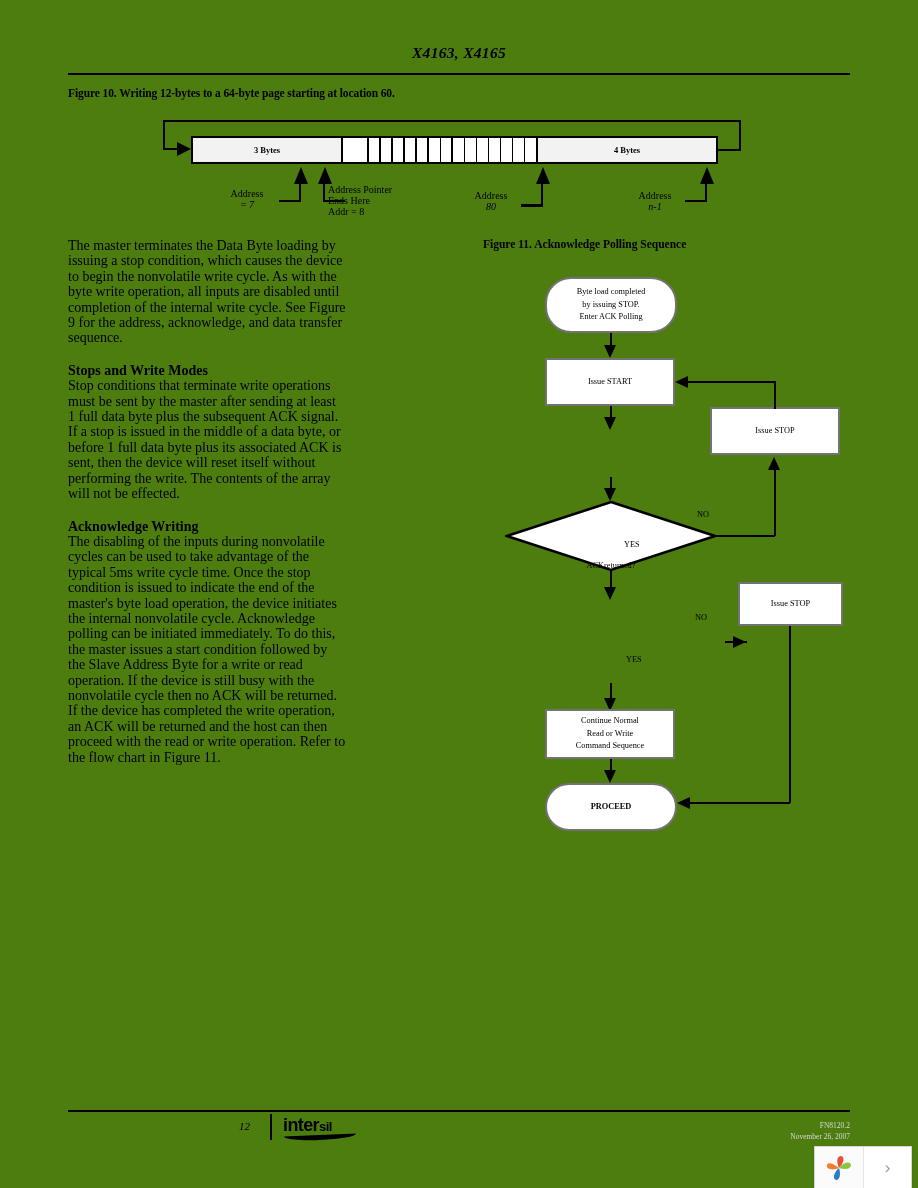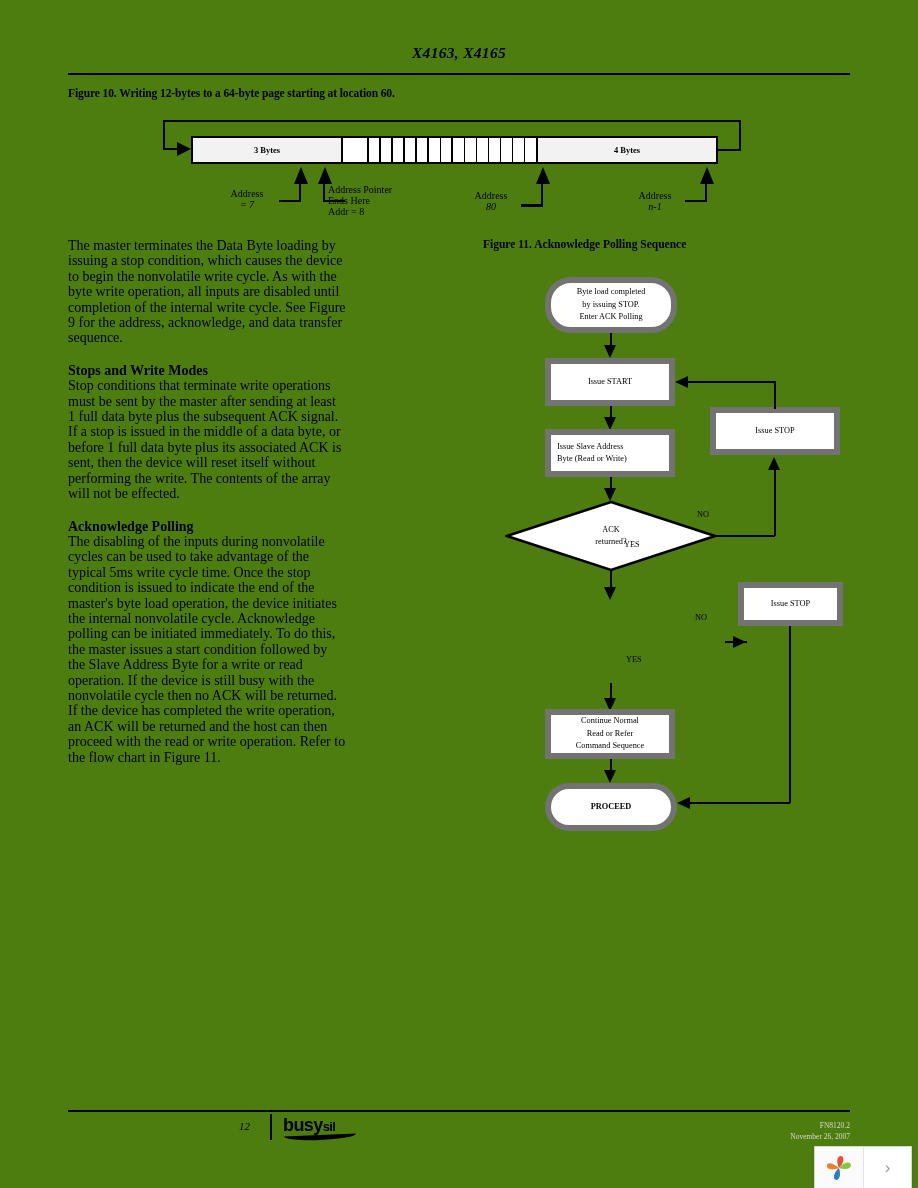--- a/index.html
+++ b/index.html
@@ -184,21 +184,21 @@
   }
   .fig11 {
     position: absolute;
     left: 483px; top: 265px;
     width: 380px;
     height: 530px;
   }
   .fig11 .node {
     position: absolute;
     box-sizing: border-box;
-    border: 6px solid #737373;
+    border: 2px solid #737373;
     background: #fff;
     display: flex;
     flex-direction: column;
     align-items: center;
     justify-content: center;
     font-size: 8.3px;
     line-height: 12.5px;
     text-align: center;
   }
   .fig11 .terminal {
@@ -246,22 +246,22 @@
   }
   .fig11 .diamond-svg {
     position: absolute;
     left: 0; top: 0;
   }
   .fig11 .diamond-text {
     position: absolute;
     left: 0; top: 0;
     width: 100%; height: 100%;
     display: flex;
-    flex-direction: column;
-    align-items: center;
+    flex-direction: row;
+    align-items: flex-end;
     justify-content: center;
     font-size: 8.3px;
     line-height: 12.5px;
     text-align: center;
     pointer-events: none;
   }
 
   
   .footer-rule {
     position: absolute;
@@ -426,21 +426,21 @@
     <div class="lbl" style="left:470px; top:70px; text-align:center; width:60px;">
       <div>Address</div>
       <div class="it">n-1</div>
     </div>
   </div>
 
   <div class="col-left">
     <p>The master terminates the Data Byte loading by issuing a stop condition, which causes the device to begin the nonvolatile write cycle. As with the byte write operation, all inputs are disabled until completion of the internal write cycle. See Figure 9 for the address, acknowledge, and data transfer sequence.</p>
     <p class="sect-head">Stops and Write Modes</p>
     <p>Stop conditions that terminate write operations must be sent by the master after sending at least 1 full data byte plus the subsequent ACK signal. If a stop is issued in the middle of a data byte, or before 1 full data byte plus its associated ACK is sent, then the device will reset itself without performing the write. The contents of the array will not be effected.</p>
-    <p class="sect-head">Acknowledge Polling</p>
+    <p class="sect-head">Acknowledge Writing</p>
     <p> The disabling of the inputs during nonvolatile cycles can be used to take advantage of the typical 5ms write cycle time. Once the stop condition is issued to indicate the end of the master's byte load operation, the device initiates the internal nonvolatile cycle. Acknowledge polling can be initiated immediately. To do this, the master issues a start condition followed by the Slave Address Byte for a write or read operation. If the device is still busy with the nonvolatile cycle then no ACK will be returned. If the device has completed the write operation, an ACK will be returned and the host can then proceed with the read or write operation. Refer to the flow chart in Figure 11.</p>
   </div>
 
   <div class="fig11-caption">Figure 11. Acknowledge Polling Sequence</div>
 
   <div class="fig11">
 
     <div class="node terminal" style="left:62px; top:12px; width:132px; height:56px;">
       <div>Byte load completed</div>
       <div>by issuing STOP.</div>
@@ -450,24 +450,20 @@
     <div class="line" style="left:127px; top:68px; width:2px; height:14px;"></div>
     <div class="arrow-down" style="left:121px; top:80px;"></div>
 
     <div class="node" style="left:62px; top:93px; width:130px; height:48px;">
       <div>Issue START</div>
     </div>
 
     <div class="line" style="left:127px; top:141px; width:2px; height:14px;"></div>
     <div class="arrow-down" style="left:121px; top:152px;"></div>
 
-    <div class="node" style="left:62px; top:164px; width:130px; height:48px; align-items:flex-start; padding-left:6px;">
-      <div>Issue Slave Address</div>
-      <div>Byte (Read or Write)</div>
-    </div>
 
     <div class="node" style="left:227px; top:142px; width:130px; height:48px;">
       <div>Issue STOP</div>
     </div>
 
     <div class="line" style="left:291px; top:117px; width:2px; height:27px;"></div>
     <div class="line" style="left:205px; top:116px; width:88px; height:2px;"></div>
     <div class="arrow-left" style="left:192px; top:111px;"></div>
 
     <div class="line" style="left:127px; top:212px; width:2px; height:14px;"></div>
@@ -500,42 +496,42 @@
     <div class="node" style="left:255px; top:317px; width:105px; height:44px;">
       <div>Issue STOP</div>
     </div>
 
     <div class="line" style="left:127px; top:418px; width:2px; height:20px;"></div>
     <div class="arrow-down" style="left:121px; top:433px;"></div>
     <div class="edge-label" style="left:143px; top:390px;">YES</div>
 
     <div class="node" style="left:62px; top:444px; width:130px; height:50px;">
       <div>Continue Normal</div>
-      <div>Read or Refer</div>
+      <div>Read or Write</div>
       <div>Command Sequence</div>
     </div>
 
     <div class="line" style="left:127px; top:494px; width:2px; height:14px;"></div>
     <div class="arrow-down" style="left:121px; top:505px;"></div>
 
     <div class="node terminal" style="left:62px; top:518px; width:132px; height:48px;font-weight:bold;">
       <div>PROCEED</div>
     </div>
 
     <div class="line" style="left:306px; top:361px; width:2px; height:177px;"></div>
     <div class="line" style="left:207px; top:537px; width:100px; height:2px;"></div>
     <div class="arrow-left" style="left:194px; top:532px;"></div>
   </div>
 
   <div class="footer-rule"></div>
   <div class="footer-page">12</div>
   <div class="footer-divider"></div>
 
   <div class="logo">
-    <span class="logo-text">busy</span><span class="logo-text logo-sub">sil</span>
+    <span class="logo-text">inter</span><span class="logo-text logo-sub">sil</span>
     <div class="logo-swoosh"></div>
   </div>
 
   <div class="footer-right">
     <div>FN8120.2</div>
     <div>November 26, 2007</div>
   </div>
 
   <div class="viewer">
     <div class="viewer-logo">

